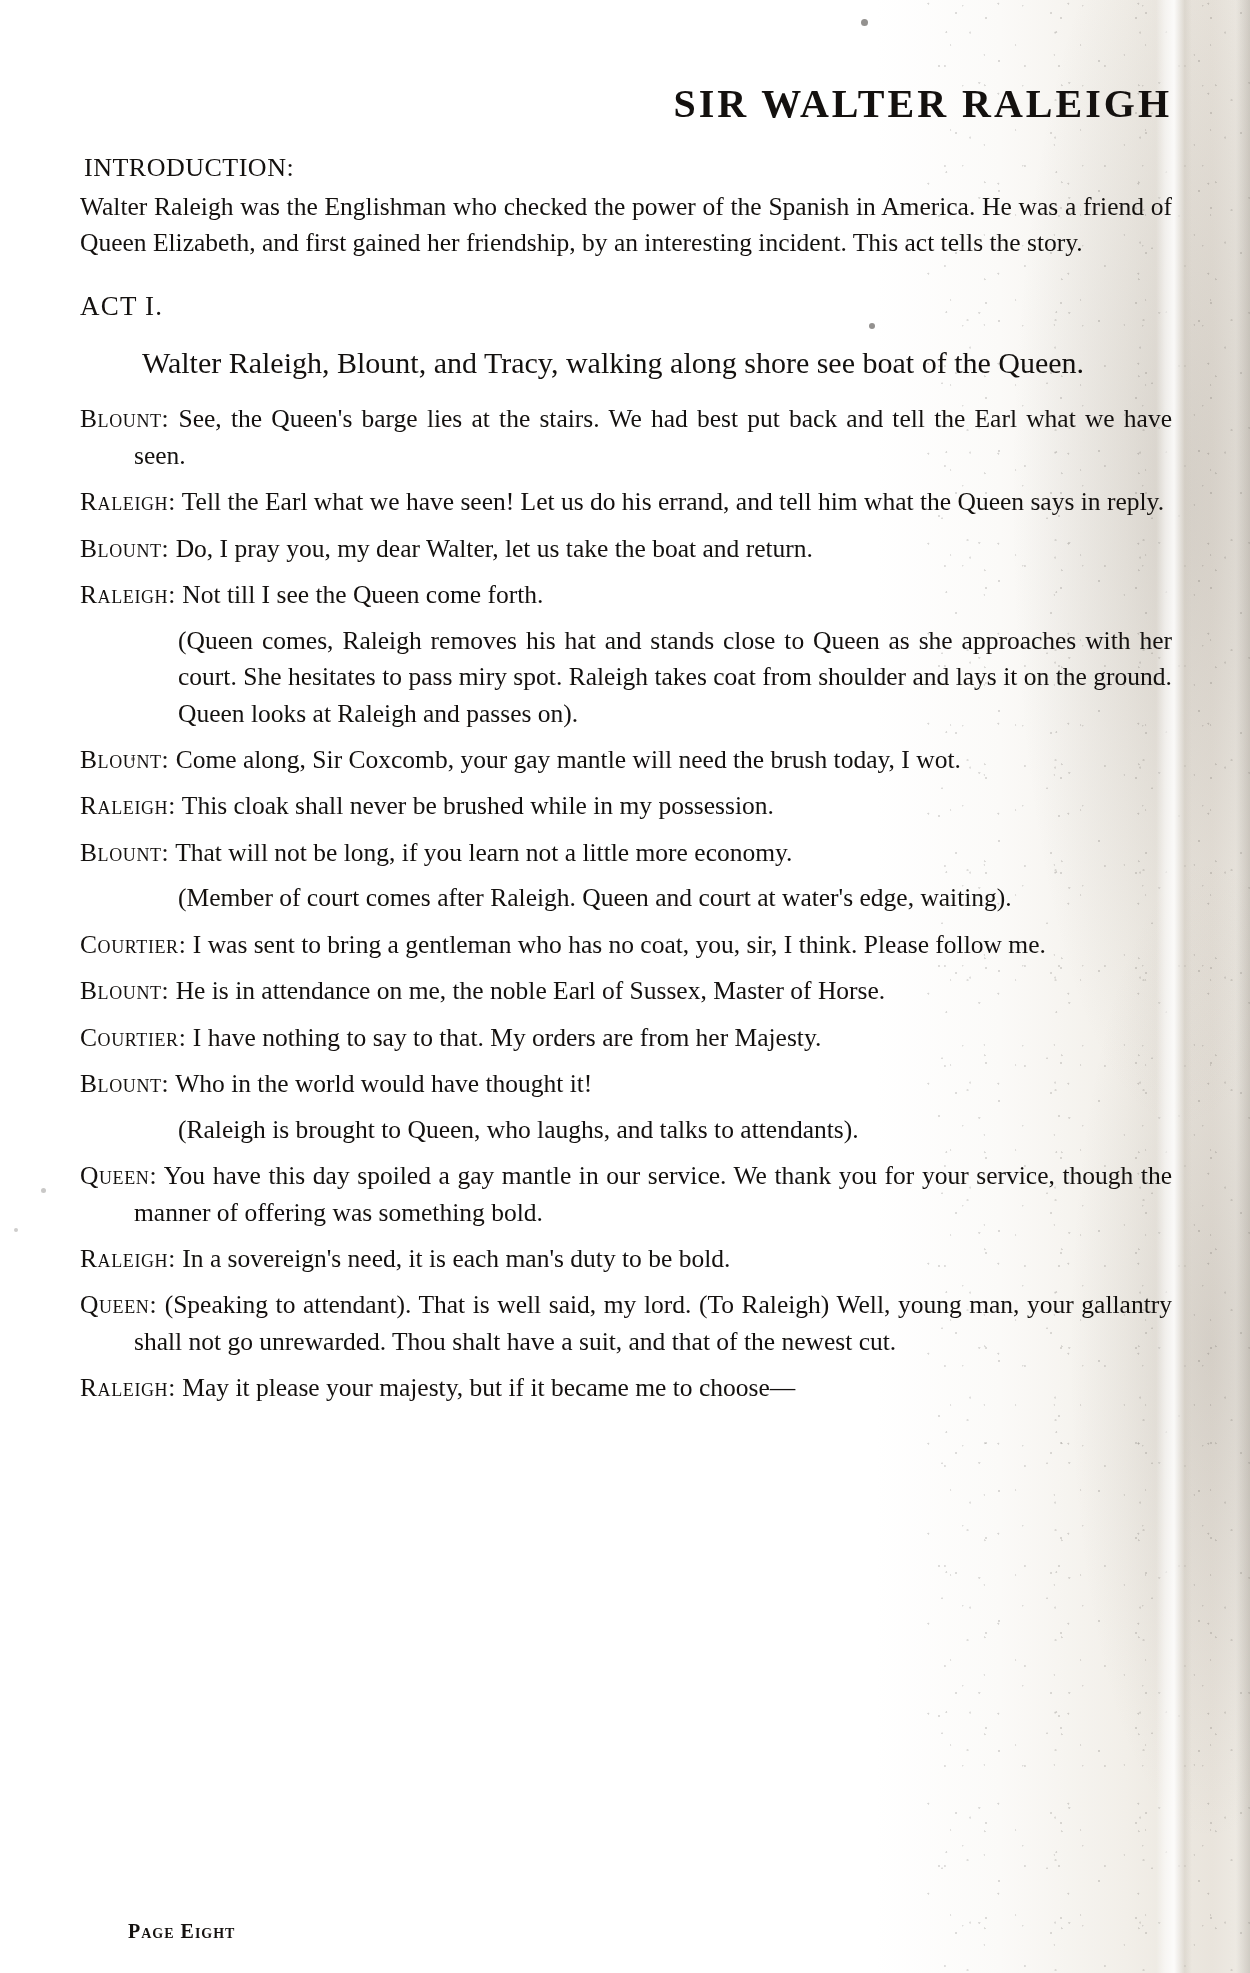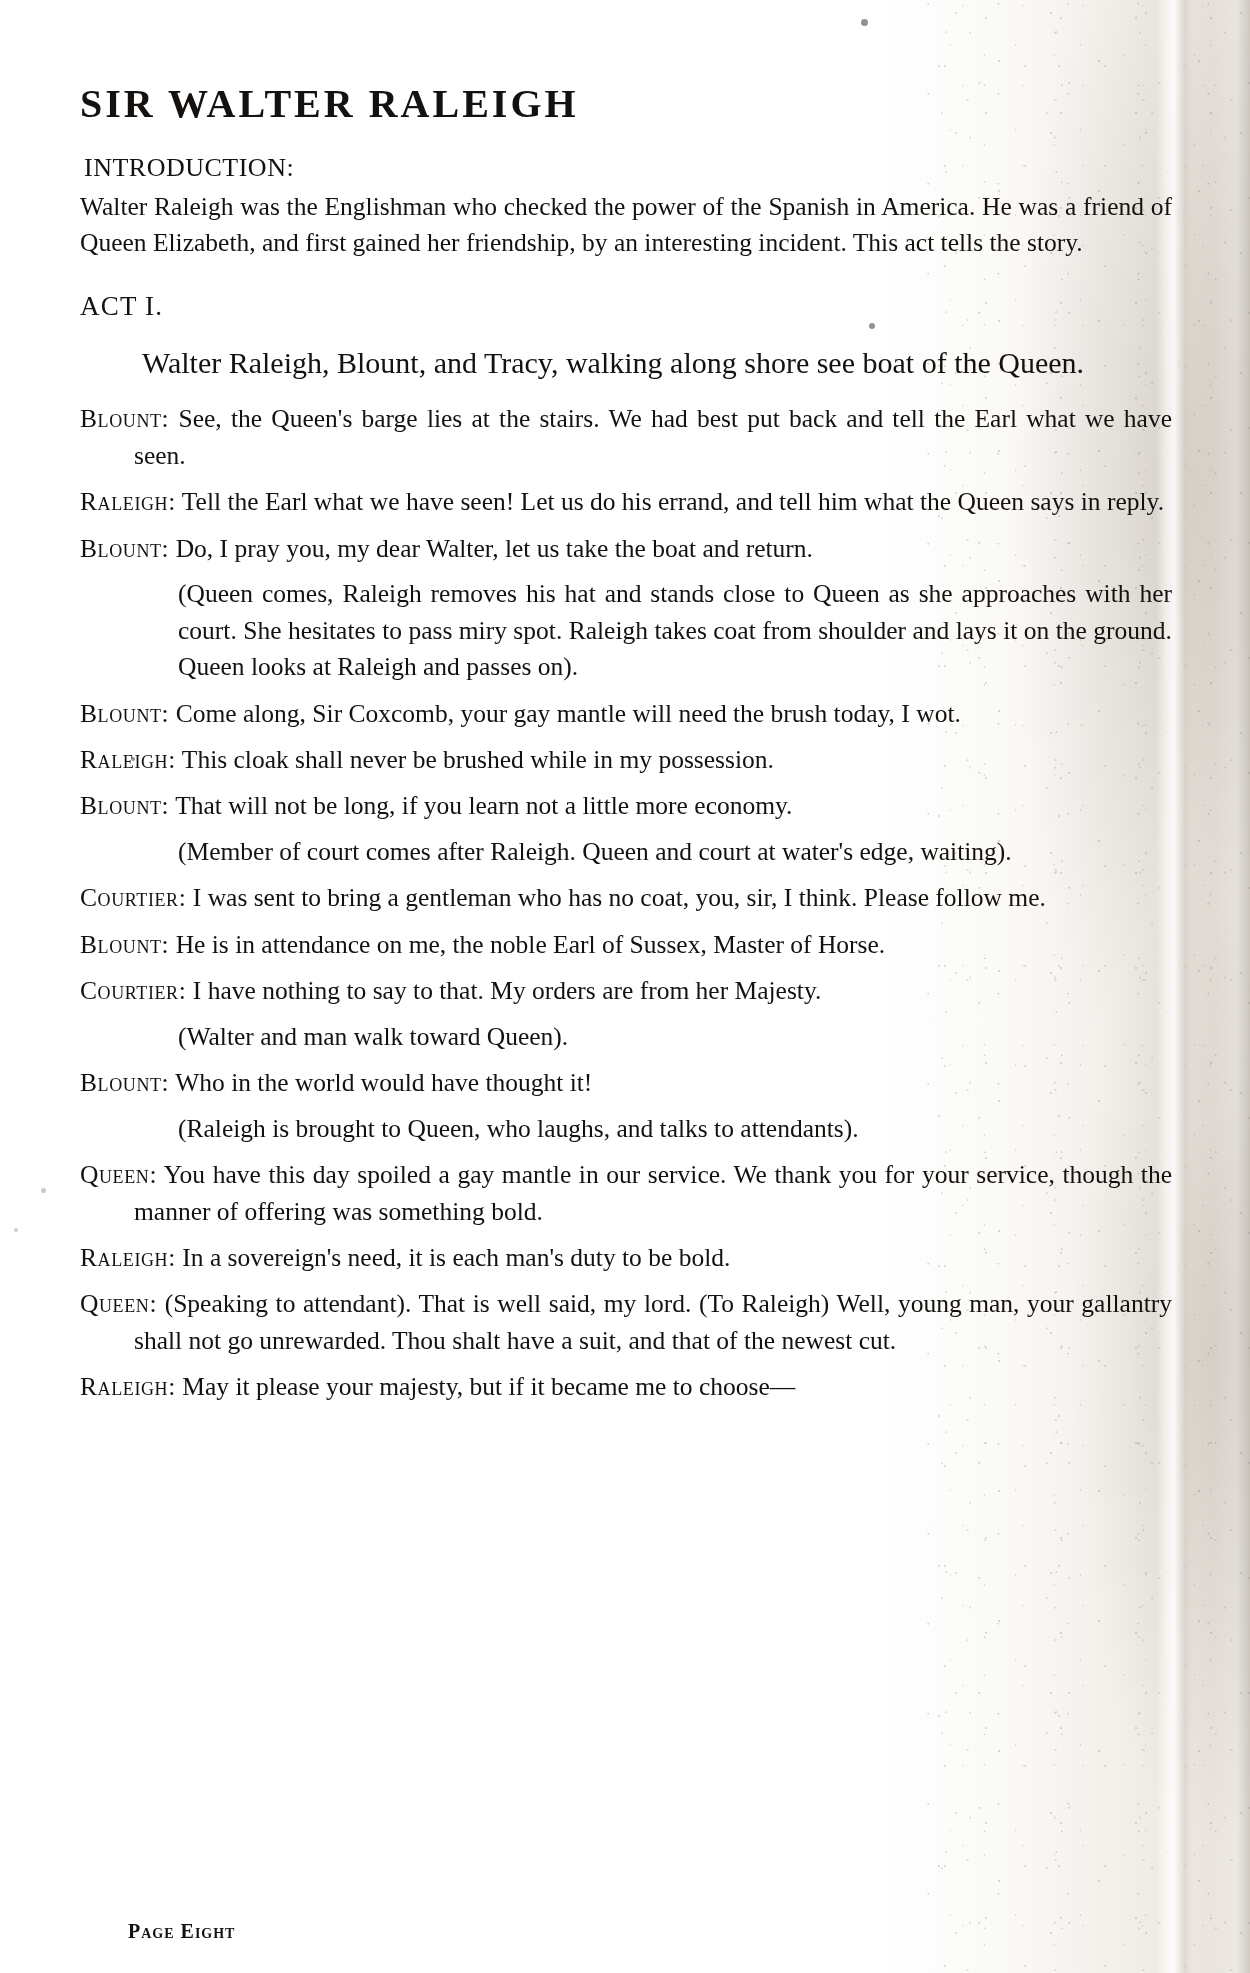--- a/index.html
+++ b/index.html
@@ -81,21 +81,21 @@
     position: relative;
     z-index: 2;
     padding: 62px 78px 0 80px;
   }
 
   h1.title {
     font-family: "Liberation Serif", serif;
     font-size: 40px;
     letter-spacing: 3px;
     font-weight: 700;
-    text-align: left;
+    text-align: right;
     margin: 18px 0 26px 0;
   }
 
   .intro-label {
     font-size: 26px;
     letter-spacing: 0.5px;
     margin: 0 0 6px 4px;
   }
 
   p.para {
@@ -191,29 +191,29 @@
   <p class="para indent">Walter Raleigh was the Englishman who checked the power of the Spanish in America. He was a friend of Queen Elizabeth, and first gained her friendship, by an interesting incident.   This act tells the story.</p>
 
   <div class="act-heading">ACT I.</div>
 
   <p class="stage-open">Walter Raleigh, Blount, and Tracy, walking along shore see boat of the Queen.</p>
 
   <div id="script-lines">
       <p class="line"><span class="speaker">Blount</span> <span class="speech-text">See, the Queen's barge lies at the stairs.   We had best put back and tell the Earl what we have seen.</span></p>
       <p class="line"><span class="speaker">Raleigh</span> <span class="speech-text">Tell the Earl what we have seen!   Let us do his errand, and tell him what the Queen says in reply.</span></p>
       <p class="line"><span class="speaker">Blount</span> <span class="speech-text">Do, I pray you, my dear Walter, let us take the boat and return.</span></p>
+      <p class="line"><span class="speaker">Raleigh</span> <span class="speech-text">Not till I see the Queen come forth.</span></p>
       <p class="stage"><span>(Queen comes, Raleigh removes his hat and stands close to Queen as she approaches with her court.   She hesitates to pass miry spot.   Raleigh takes coat from shoulder and lays it on the ground.   Queen looks at Raleigh and passes on).</span></p>
       <p class="line"><span class="speaker">Blount</span> <span class="speech-text">Come along, Sir Coxcomb, your gay mantle will need the brush today, I wot.</span></p>
       <p class="line"><span class="speaker">Raleigh</span> <span class="speech-text">This cloak shall never be brushed while in my possession.</span></p>
       <p class="line"><span class="speaker">Blount</span> <span class="speech-text">That will not be long, if you learn not a little more economy.</span></p>
       <p class="stage"><span>(Member of court comes after Raleigh.   Queen and court at water's edge, waiting).</span></p>
       <p class="line"><span class="speaker">Courtier</span> <span class="speech-text">I was sent to bring a gentleman who has no coat, you, sir, I think. Please follow me.</span></p>
       <p class="line"><span class="speaker">Blount</span> <span class="speech-text">He is in attendance on me, the noble Earl of Sussex, Master of Horse.</span></p>
       <p class="line"><span class="speaker">Courtier</span> <span class="speech-text">I have nothing to say to that.   My orders are from her Majesty.</span></p>
-      <p class="stage"><span>(Walter and man walk toward Queen).</span></p>
       <p class="line"><span class="speaker">Blount</span> <span class="speech-text">Who in the world would have thought it!</span></p>
       <p class="stage"><span>(Raleigh is brought to Queen, who laughs, and talks to attendants).</span></p>
       <p class="line"><span class="speaker">Queen</span> <span class="speech-text">You have this day spoiled a gay mantle in our service.   We thank you for your service, though the manner of offering was something bold.</span></p>
       <p class="line"><span class="speaker">Raleigh</span> <span class="speech-text">In a sovereign's need, it is each man's duty to be bold.</span></p>
       <p class="line"><span class="speaker">Queen</span> <span class="speech-text">(Speaking to attendant).   That is well said, my lord.   (To Raleigh) Well, young man, your gallantry shall not go unrewarded.   Thou shalt have a suit, and that of the newest cut.</span></p>
       <p class="line"><span class="speaker">Raleigh</span> <span class="speech-text">May it please your majesty, but if it became me to choose—</span></p>
     </div>
 
 </div>
 

